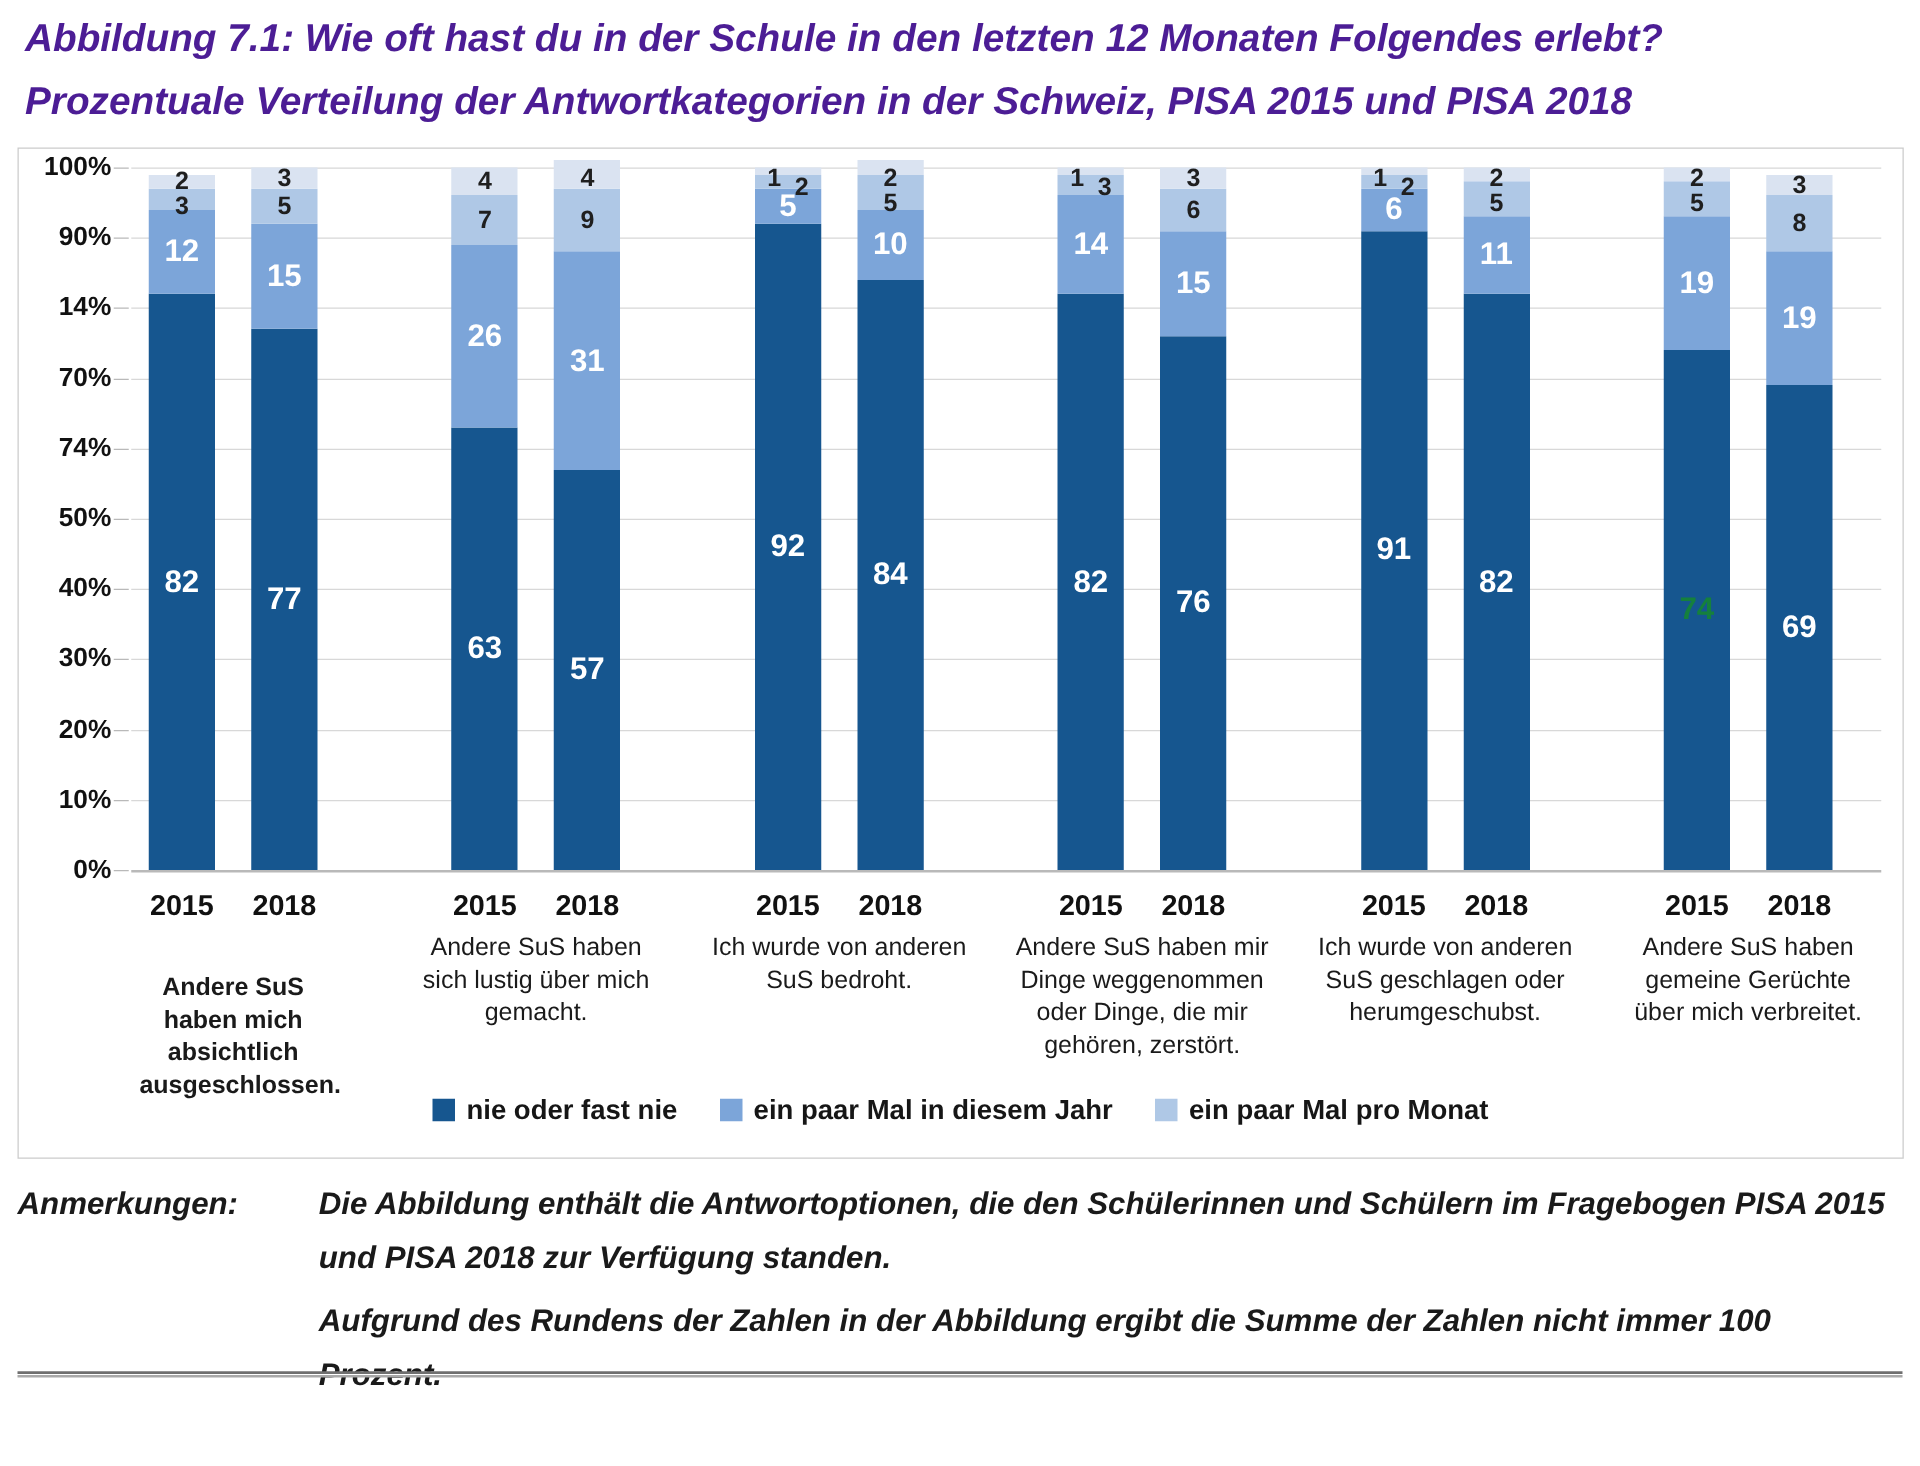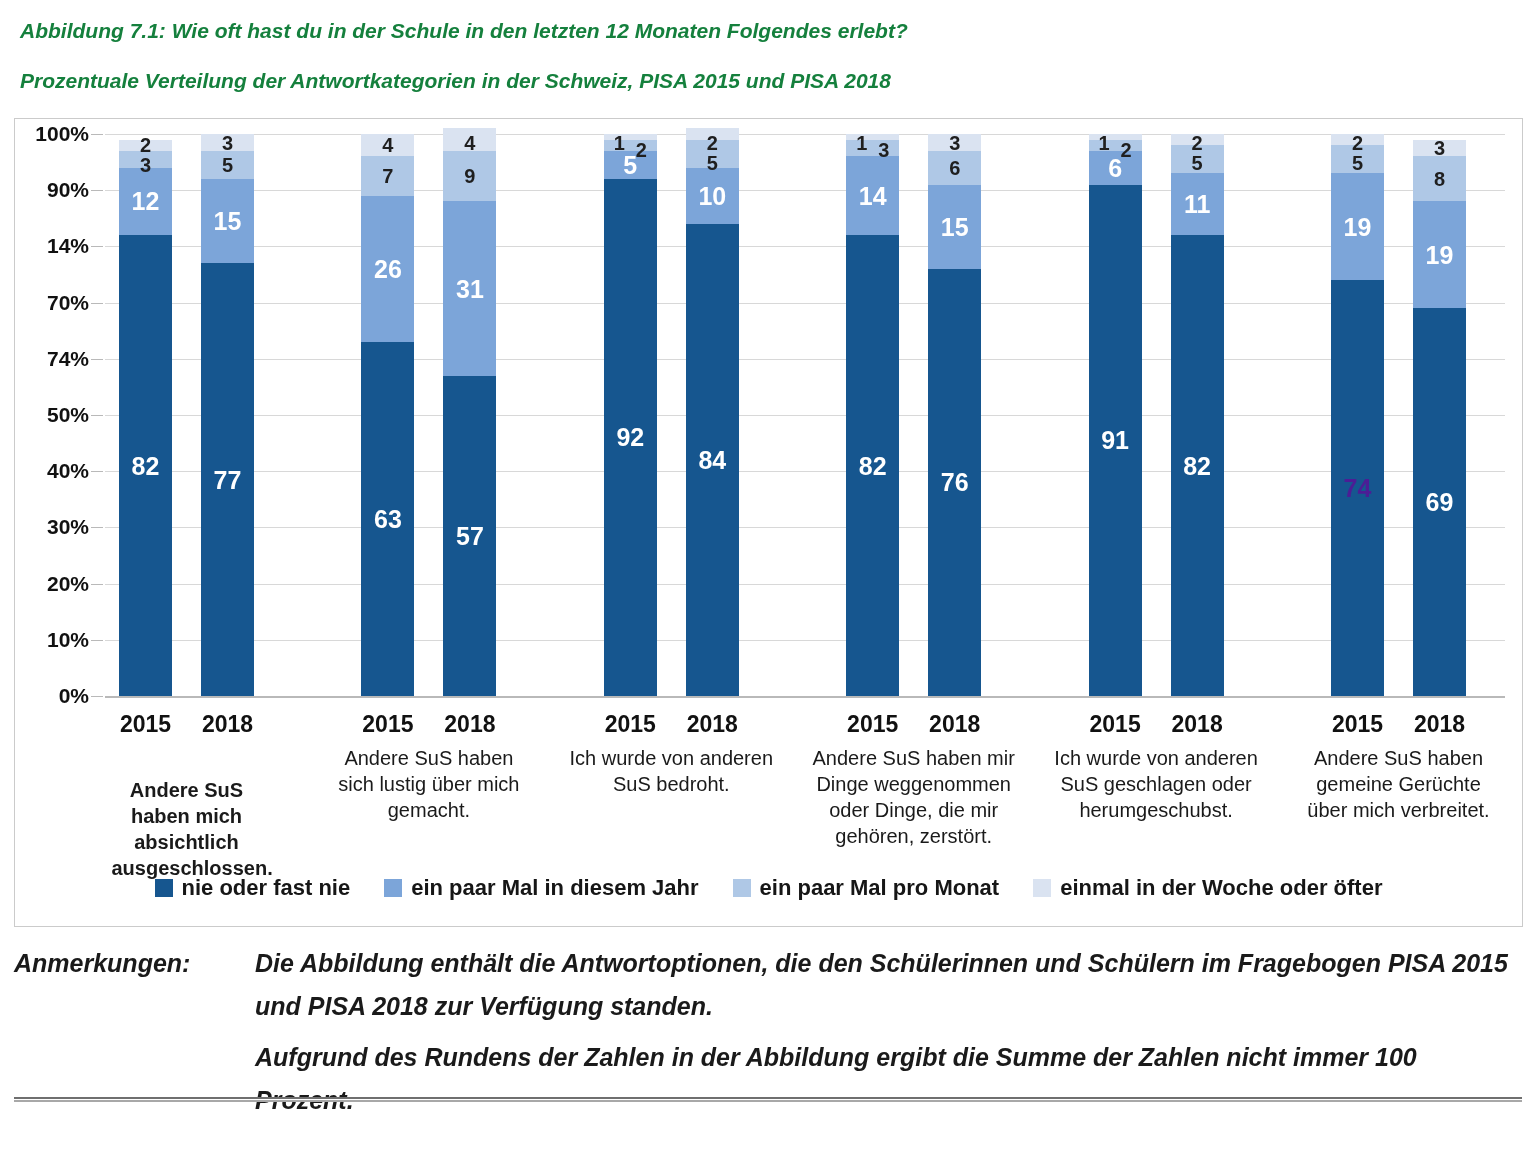--- a/index.html
+++ b/index.html
@@ -1,21 +1,21 @@
 <!DOCTYPE html>
 <html><head>
 <meta charset="utf-8">
 <style>
   html,body{margin:0;padding:0;background:#fff;}
   .page{position:relative;width:1536px;height:1173px;background:#ffffff;
         font-family:"Liberation Sans",sans-serif;color:#1a1a1a;overflow:hidden;}
 
   
-  .title{position:absolute;left:20px;top:6px;width:1500px;font-size:21px;
-         font-weight:bold;font-style:italic;color:#15803d;line-height:50px;}
+  .title{position:absolute;left:20px;top:6px;width:1500px;font-size:31px;
+         font-weight:bold;font-style:italic;color:#4c1d95;line-height:50px;}
 
   
   .chart-box{position:absolute;left:14px;top:118px;width:1507px;height:807px;
              border:1px solid #cbcbcb;background:#fff;}
   #plot{position:absolute;left:0;top:0;width:100%;height:100%;}
   .gridline{position:absolute;height:1px;background:#d8d8d8;}
   .gridline.axis{background:#b9b9b9;height:2px;}
   .y-tick{position:absolute;width:12px;height:1px;background:#b9b9b9;}
   .y-tick-label{position:absolute;width:74px;text-align:right;font-size:21px;
                 font-weight:bold;color:#111;}
@@ -186,21 +186,21 @@
         <div class="seg-label big" style="left: 1182.1px; top: 346.58px; color: rgb(255, 255, 255);">82</div>
         <div class="seg-label big" style="left: 1182.1px; top: 85.25px; color: rgb(255, 255, 255);">11</div>
         <div class="seg-label small" style="left: 1182.1px; top: 24px; color: rgb(31, 31, 31);">2</div>
         <div class="seg-label small" style="left: 1182.1px; top: 44px; color: rgb(31, 31, 31);">5</div>
         <div class="bar-year-label" style="left: 1182.1px; top: 592px;">2018</div>
         <div class="group-label" style="left: 1141.1px; top: 626px; width: 215px;">Ich wurde von anderen SuS geschlagen oder herumgeschubst.</div>
         <div class="bar-seg" style="left: 1316px; top: 161.12px; width: 53px; height: 415.88px; background: rgb(22, 86, 143);"></div>
         <div class="bar-seg" style="left: 1316px; top: 54.34px; width: 53px; height: 106.78px; background: rgb(124, 165, 217);"></div>
         <div class="bar-seg" style="left: 1316px; top: 26.24px; width: 53px; height: 28.1px; background: rgb(175, 200, 230);"></div>
         <div class="bar-seg" style="left: 1316px; top: 15px; width: 53px; height: 11.24px; background: rgb(218, 227, 241);"></div>
-        <div class="seg-label big" style="left: 1342.5px; top: 369.06px; color: #4c1d95;">74</div>
+        <div class="seg-label big" style="left: 1342.5px; top: 369.06px; color: #15803d;">74</div>
         <div class="seg-label big" style="left: 1342.5px; top: 107.73px; color: rgb(255, 255, 255);">19</div>
         <div class="seg-label small" style="left: 1342.5px; top: 24px; color: rgb(31, 31, 31);">2</div>
         <div class="seg-label small" style="left: 1342.5px; top: 44px; color: rgb(31, 31, 31);">5</div>
         <div class="bar-year-label" style="left: 1342.5px; top: 592px;">2015</div>
         <div class="bar-seg" style="left: 1398px; top: 189.22px; width: 53px; height: 387.78px; background: rgb(22, 86, 143);"></div>
         <div class="bar-seg" style="left: 1398px; top: 82.44px; width: 53px; height: 106.78px; background: rgb(124, 165, 217);"></div>
         <div class="bar-seg" style="left: 1398px; top: 37.48px; width: 53px; height: 44.96px; background: rgb(175, 200, 230);"></div>
         <div class="bar-seg" style="left: 1398px; top: 20.62px; width: 53px; height: 16.86px; background: rgb(218, 227, 241);"></div>
         <div class="seg-label big" style="left: 1424.5px; top: 383.11px; color: rgb(255, 255, 255);">69</div>
         <div class="seg-label big" style="left: 1424.5px; top: 135.83px; color: rgb(255, 255, 255);">19</div>
@@ -215,24 +215,20 @@
           <div class="legend-label">nie oder fast nie</div>
         </div>
         <div class="legend-item">
           <div class="legend-swatch" style="background: rgb(124, 165, 217);"></div>
           <div class="legend-label">ein paar Mal in diesem Jahr</div>
         </div>
         <div class="legend-item">
           <div class="legend-swatch" style="background: rgb(175, 200, 230);"></div>
           <div class="legend-label">ein paar Mal pro Monat</div>
         </div>
-        <div class="legend-item">
-          <div class="legend-swatch" style="background: rgb(218, 227, 241);"></div>
-          <div class="legend-label">einmal in der Woche oder öfter</div>
-        </div>
       </div>
   </div>
 
   <div class="notes">
     <div class="notes-label">Anmerkungen:</div>
     <div class="notes-body">
       <p>Die Abbildung enthält die Antwortoptionen, die den Schülerinnen und Schülern im Fragebogen PISA 2015 und PISA 2018 zur Verfügung standen.</p>
       <p>Aufgrund des Rundens der Zahlen in der Abbildung ergibt die Summe der Zahlen nicht immer 100 Prozent.</p>
     </div>
   </div>

